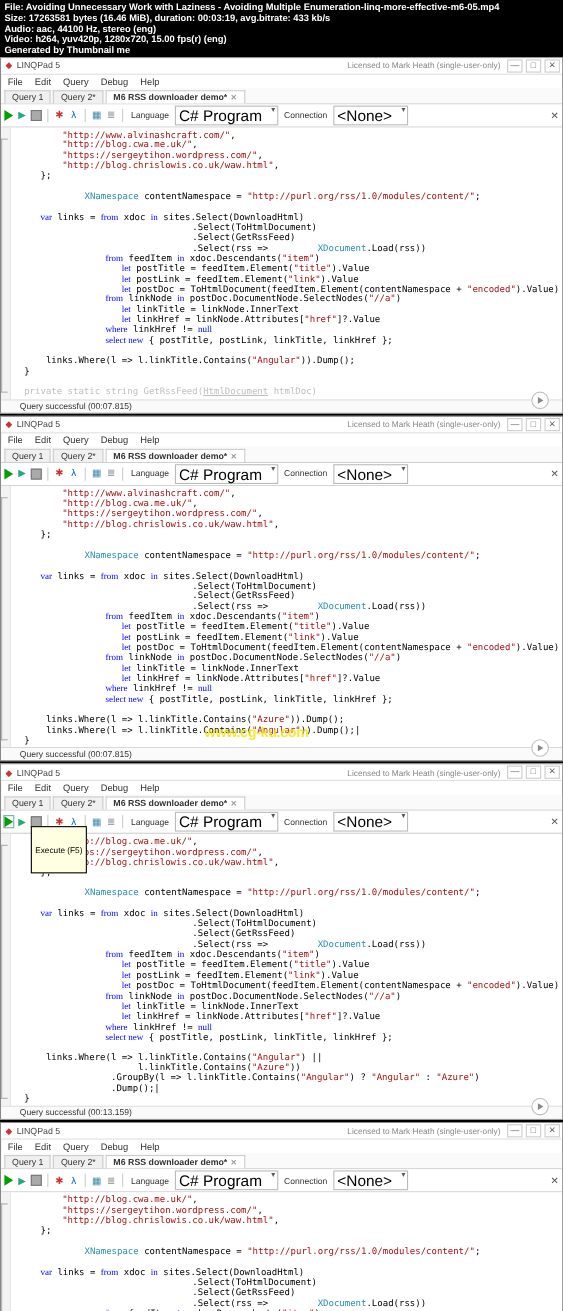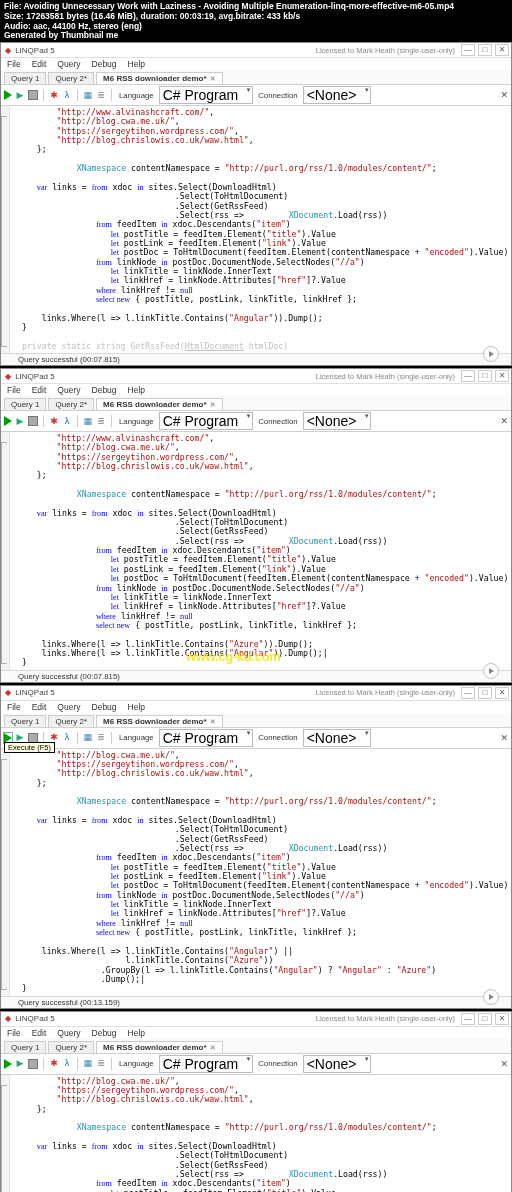--- a/index.html
+++ b/index.html
@@ -25,35 +25,36 @@
   .tb-label { font-size: 7.8px; color:#333; padding:0 2px;}
   .tb-sel { font-size:14px; background:#fff; border:1px solid #bbb; padding:0 14px 0 3px; position:relative; min-width:48px;}
   .tb-sel::after { content:"▾"; position:absolute; right:2px; top:-1px; font-size:7px; color:#555;}
   .editor-wrap { display:flex; }
   .gutter { width:8px; background:#f3f3f3; border-right:1px solid #e5e5e5; position:relative;}
   .gutter .brace { position:absolute; left:0; top:10px; bottom:6px; width:5px; border:1px solid #b0b0b0; border-right:none; }
   .editor { flex:1; background:#fff; font-family: Consolas, monospace; font-size: 8.2px; line-height: 1.14; padding: 2px 4px 2px 12px; white-space: pre; overflow: hidden; }
   .statusbar { font-size: 7.8px; color:#333; padding: 1px 17px; border-top:1px solid #d8d8d8; background:#fafafa; }
   .round { position:absolute; right:12px; bottom:3px; width:14px;height:14px;border:1px solid #c0c0c0;border-radius:50%;background:#fff;display:flex;align-items:center;justify-content:center; }
   .round span{width:0;height:0;border-top:3px solid transparent;border-bottom:3px solid transparent;border-left:5px solid #888;}
-  .tooltip { position:absolute; background:#ffffe1; border:1px solid #000; font-size:7.5px; padding:0 3px; color:#000; z-index:10;}
+  .tooltip { position:absolute; background:#ffffe1; border:1px solid #000; font-size:7.5px; padding:16px 3px; color:#000; z-index:10;margin-left:24px;}
 
   
   .s  { color:#a31515;} 
   .k  { color:#0000ff;font-family:Liberation Serif, serif;} 
   .t  { color:#2b91af;margin-left:40px;}
   .dim{ color:#c0c0c0;}
 </style>
 </head>
 <body>
 
 <div class="meta">
   <div>File: Avoiding Unnecessary Work with Laziness - Avoiding Multiple Enumeration-linq-more-effective-m6-05.mp4</div>
   <div>Size: 17263581 bytes (16.46 MiB), duration: 00:03:19, avg.bitrate: 433 kb/s</div>
   <div>Audio: aac, 44100 Hz, stereo (eng)</div>
+  <div>Video: h264, yuv420p, 1280x720, 15.00 fps(r) (eng)</div>
   <div>Generated by Thumbnail me</div>
 </div>
 
 <div class="pane">
   <div class="titlebar">
     <div class="appinfo">
       <span style="color:#c33;">◆</span>
       <span>LINQPad 5</span>
     </div>
     <div style="display:flex;align-items:center;gap:6px;">

